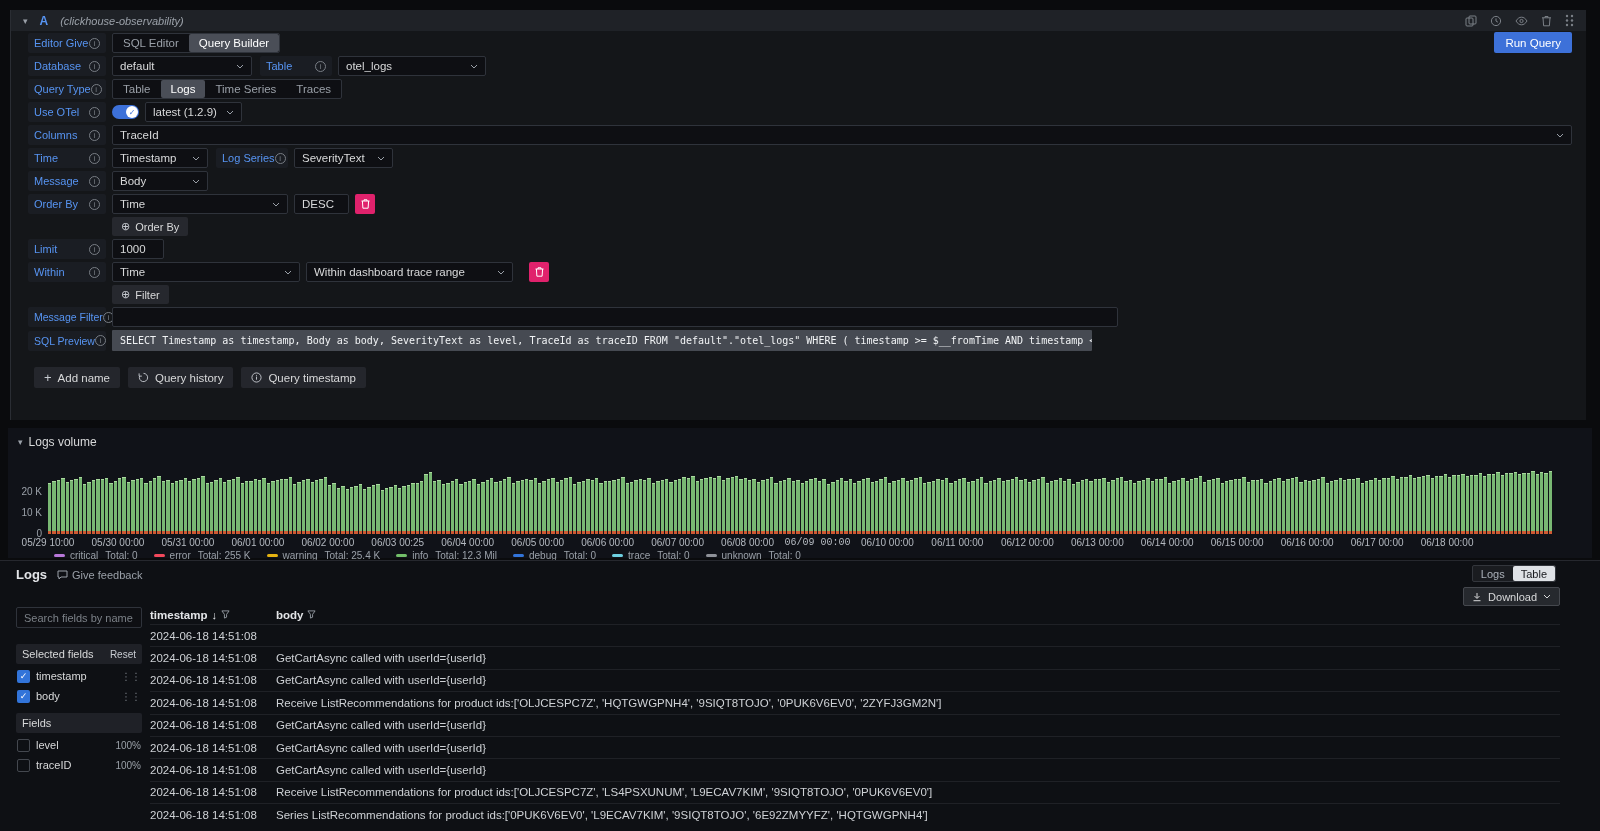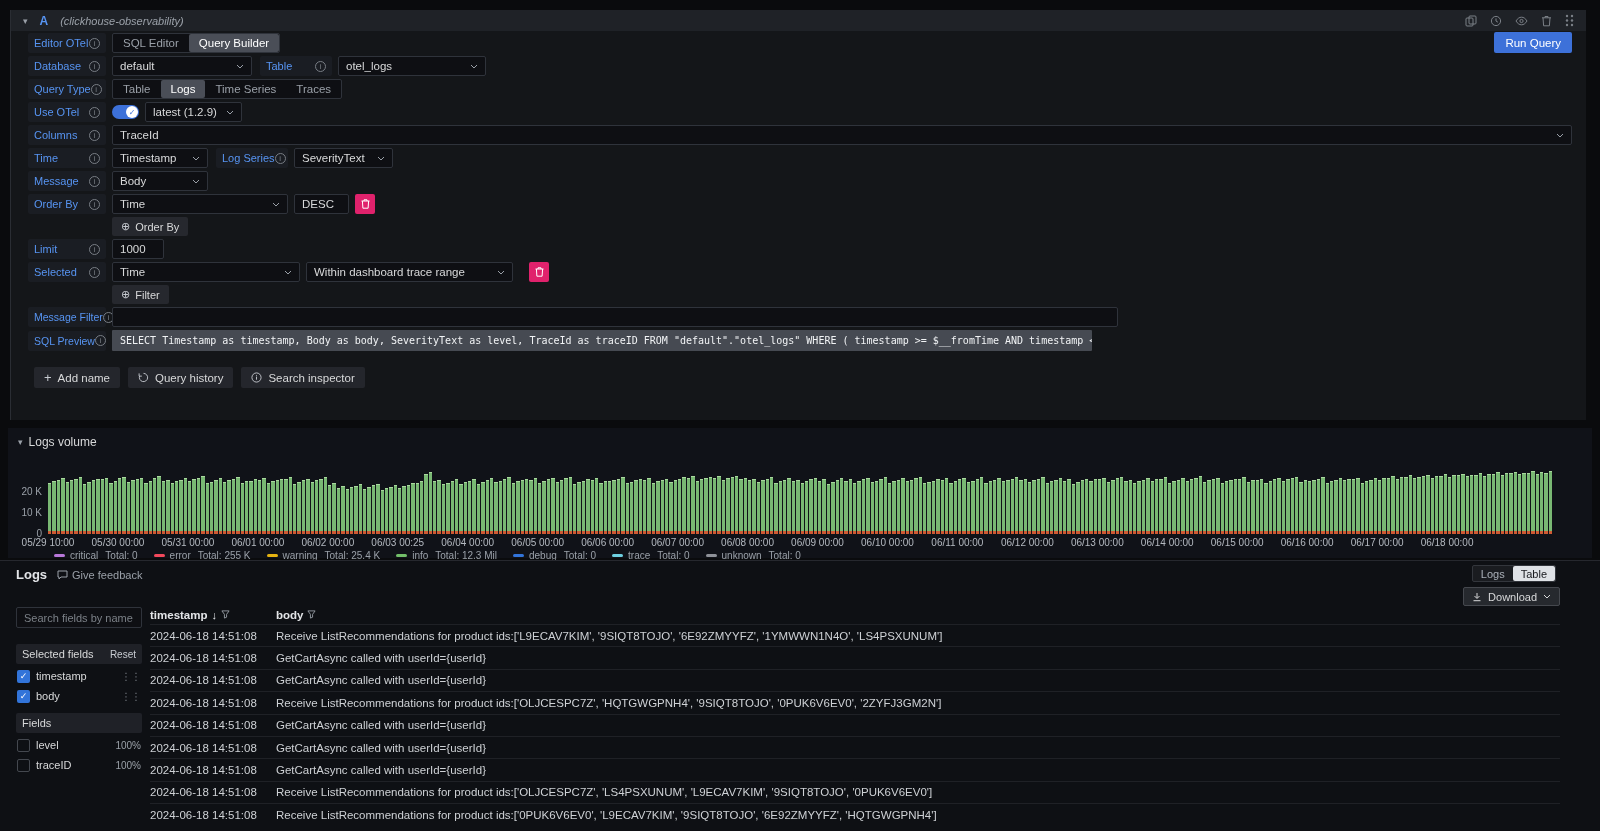--- a/index.html
+++ b/index.html
@@ -165,21 +165,21 @@
       </button>
     </span>
   </div>
 
   <button class="run-query">Run Query</button>
 
   <div class="form">
 
     <div class="row">
       <div class="lbl">
-        <span class="t">Editor OTel</span>
+        <span class="t">Editor Give</span>
           <i class="info">i</i>
       </div>
       <div class="radio">
         <button class="opt">SQL Editor</button>
         <button class="opt active">Query Builder</button>
       </div>
     </div>
 
     <div class="row">
       <div class="lbl">
@@ -316,21 +316,21 @@
     <div class="row">
       <div class="lbl">
         <span class="t">Limit</span>
           <i class="info">i</i>
       </div>
       <input class="inputbox" style="width: 52px;" value="1000">
     </div>
 
     <div class="row">
       <div class="lbl">
-        <span class="t">Selected</span>
+        <span class="t">Within</span>
           <i class="info">i</i>
       </div>
       <div class="sel" style="width:188px">
         <span>Time</span>
         <svg width="8" height="5" viewBox="0 0 8 5">
             <path d="M1 1l3 3 3-3" stroke="#9aa0a8" fill="none"></path>
           </svg>
       </div>
       <div class="sel" style="width:207px">
         <span>Within dashboard trace range</span>
@@ -379,21 +379,21 @@
             <path d="M6 1.5a4.5 4.5 0 1 1-4.2 2.9" fill="none" stroke="#c7cbd1"></path>
             <path d="M1.2 1.5v3h3" fill="none" stroke="#c7cbd1"></path>
           </svg>
         <span>Query history</span>
       </button>
       <button class="fbtn">
         <svg width="11" height="11" viewBox="0 0 12 12">
             <circle cx="6" cy="6" r="5" fill="none" stroke="#c7cbd1"></circle>
             <path d="M6 5v3.4M6 3.2v.9" stroke="#c7cbd1"></path>
           </svg>
-        <span>Search inspector</span>
+        <span>Query timestamp</span>
       </button>
     </div>
   </div>
 </div>
 
 <div id="lv-panel">
   <div class="lv-header">
     <button class="chev-btn">▾</button>
     <span class="lv-title">Logs volume</span>
   </div>
@@ -751,21 +751,21 @@
       <span class="xtick" style="left: 4.65116%;">05/30 00:00</span>
       <span class="xtick" style="left: 9.30233%;">05/31 00:00</span>
       <span class="xtick" style="left: 13.9535%;">06/01 00:00</span>
       <span class="xtick" style="left: 18.6047%;">06/02 00:00</span>
       <span class="xtick" style="left: 23.2558%;">06/03 00:25</span>
       <span class="xtick" style="left: 27.907%;">06/04 00:00</span>
       <span class="xtick" style="left: 32.5581%;">06/05 00:00</span>
       <span class="xtick" style="left: 37.2093%;">06/06 00:00</span>
       <span class="xtick" style="left: 41.8605%;">06/07 00:00</span>
       <span class="xtick" style="left: 46.5116%;">06/08 00:00</span>
-      <span class="xtick" style="left: 51.1628%;">06/09 00:00</span>
+      <span class="xtick" style="left: 51.1628%; font-family: Liberation Mono, monospace;">06/09 00:00</span>
       <span class="xtick" style="left: 55.814%;">06/10 00:00</span>
       <span class="xtick" style="left: 60.4651%;">06/11 00:00</span>
       <span class="xtick" style="left: 65.1163%;">06/12 00:00</span>
       <span class="xtick" style="left: 69.7674%;">06/13 00:00</span>
       <span class="xtick" style="left: 74.4186%;">06/14 00:00</span>
       <span class="xtick" style="left: 79.0698%;">06/15 00:00</span>
       <span class="xtick" style="left: 83.7209%;">06/16 00:00</span>
       <span class="xtick" style="left: 88.3721%;">06/17 00:00</span>
       <span class="xtick" style="left: 93.0233%;">06/18 00:00</span>
     </div>
@@ -879,21 +879,20 @@
       <div class="thcell">
         <span>body</span>
         <svg width="9" height="9" viewBox="0 0 10 10">
             <path d="M1 1h8L6.2 4.8V8L3.8 9V4.8z" fill="none" stroke="#9aa0a8"></path>
           </svg>
       </div>
     </div>
     <div id="tbody">
         <div class="trow">
           <div class="c">2024-06-18 14:51:08</div>
-          <div class="c">Receive ListRecommendations for product ids:['L9ECAV7KIM', '9SIQT8TOJO', '6E92ZMYYFZ', '1YMWWN1N4O', 'LS4PSXUNUM']</div>
         </div>
         <div class="trow">
           <div class="c">2024-06-18 14:51:08</div>
           <div class="c">GetCartAsync called with userId={userId}</div>
         </div>
         <div class="trow">
           <div class="c">2024-06-18 14:51:08</div>
           <div class="c">GetCartAsync called with userId={userId}</div>
         </div>
         <div class="trow">
@@ -911,17 +910,17 @@
         <div class="trow">
           <div class="c">2024-06-18 14:51:08</div>
           <div class="c">GetCartAsync called with userId={userId}</div>
         </div>
         <div class="trow">
           <div class="c">2024-06-18 14:51:08</div>
           <div class="c">Receive ListRecommendations for product ids:['OLJCESPC7Z', 'LS4PSXUNUM', 'L9ECAV7KIM', '9SIQT8TOJO', '0PUK6V6EV0']</div>
         </div>
         <div class="trow">
           <div class="c">2024-06-18 14:51:08</div>
-          <div class="c">Receive ListRecommendations for product ids:['0PUK6V6EV0', 'L9ECAV7KIM', '9SIQT8TOJO', '6E92ZMYYFZ', 'HQTGWGPNH4']</div>
+          <div class="c">Series ListRecommendations for product ids:['0PUK6V6EV0', 'L9ECAV7KIM', '9SIQT8TOJO', '6E92ZMYYFZ', 'HQTGWGPNH4']</div>
         </div>
       </div>
   </div>
 </div>
 
 </body></html>

